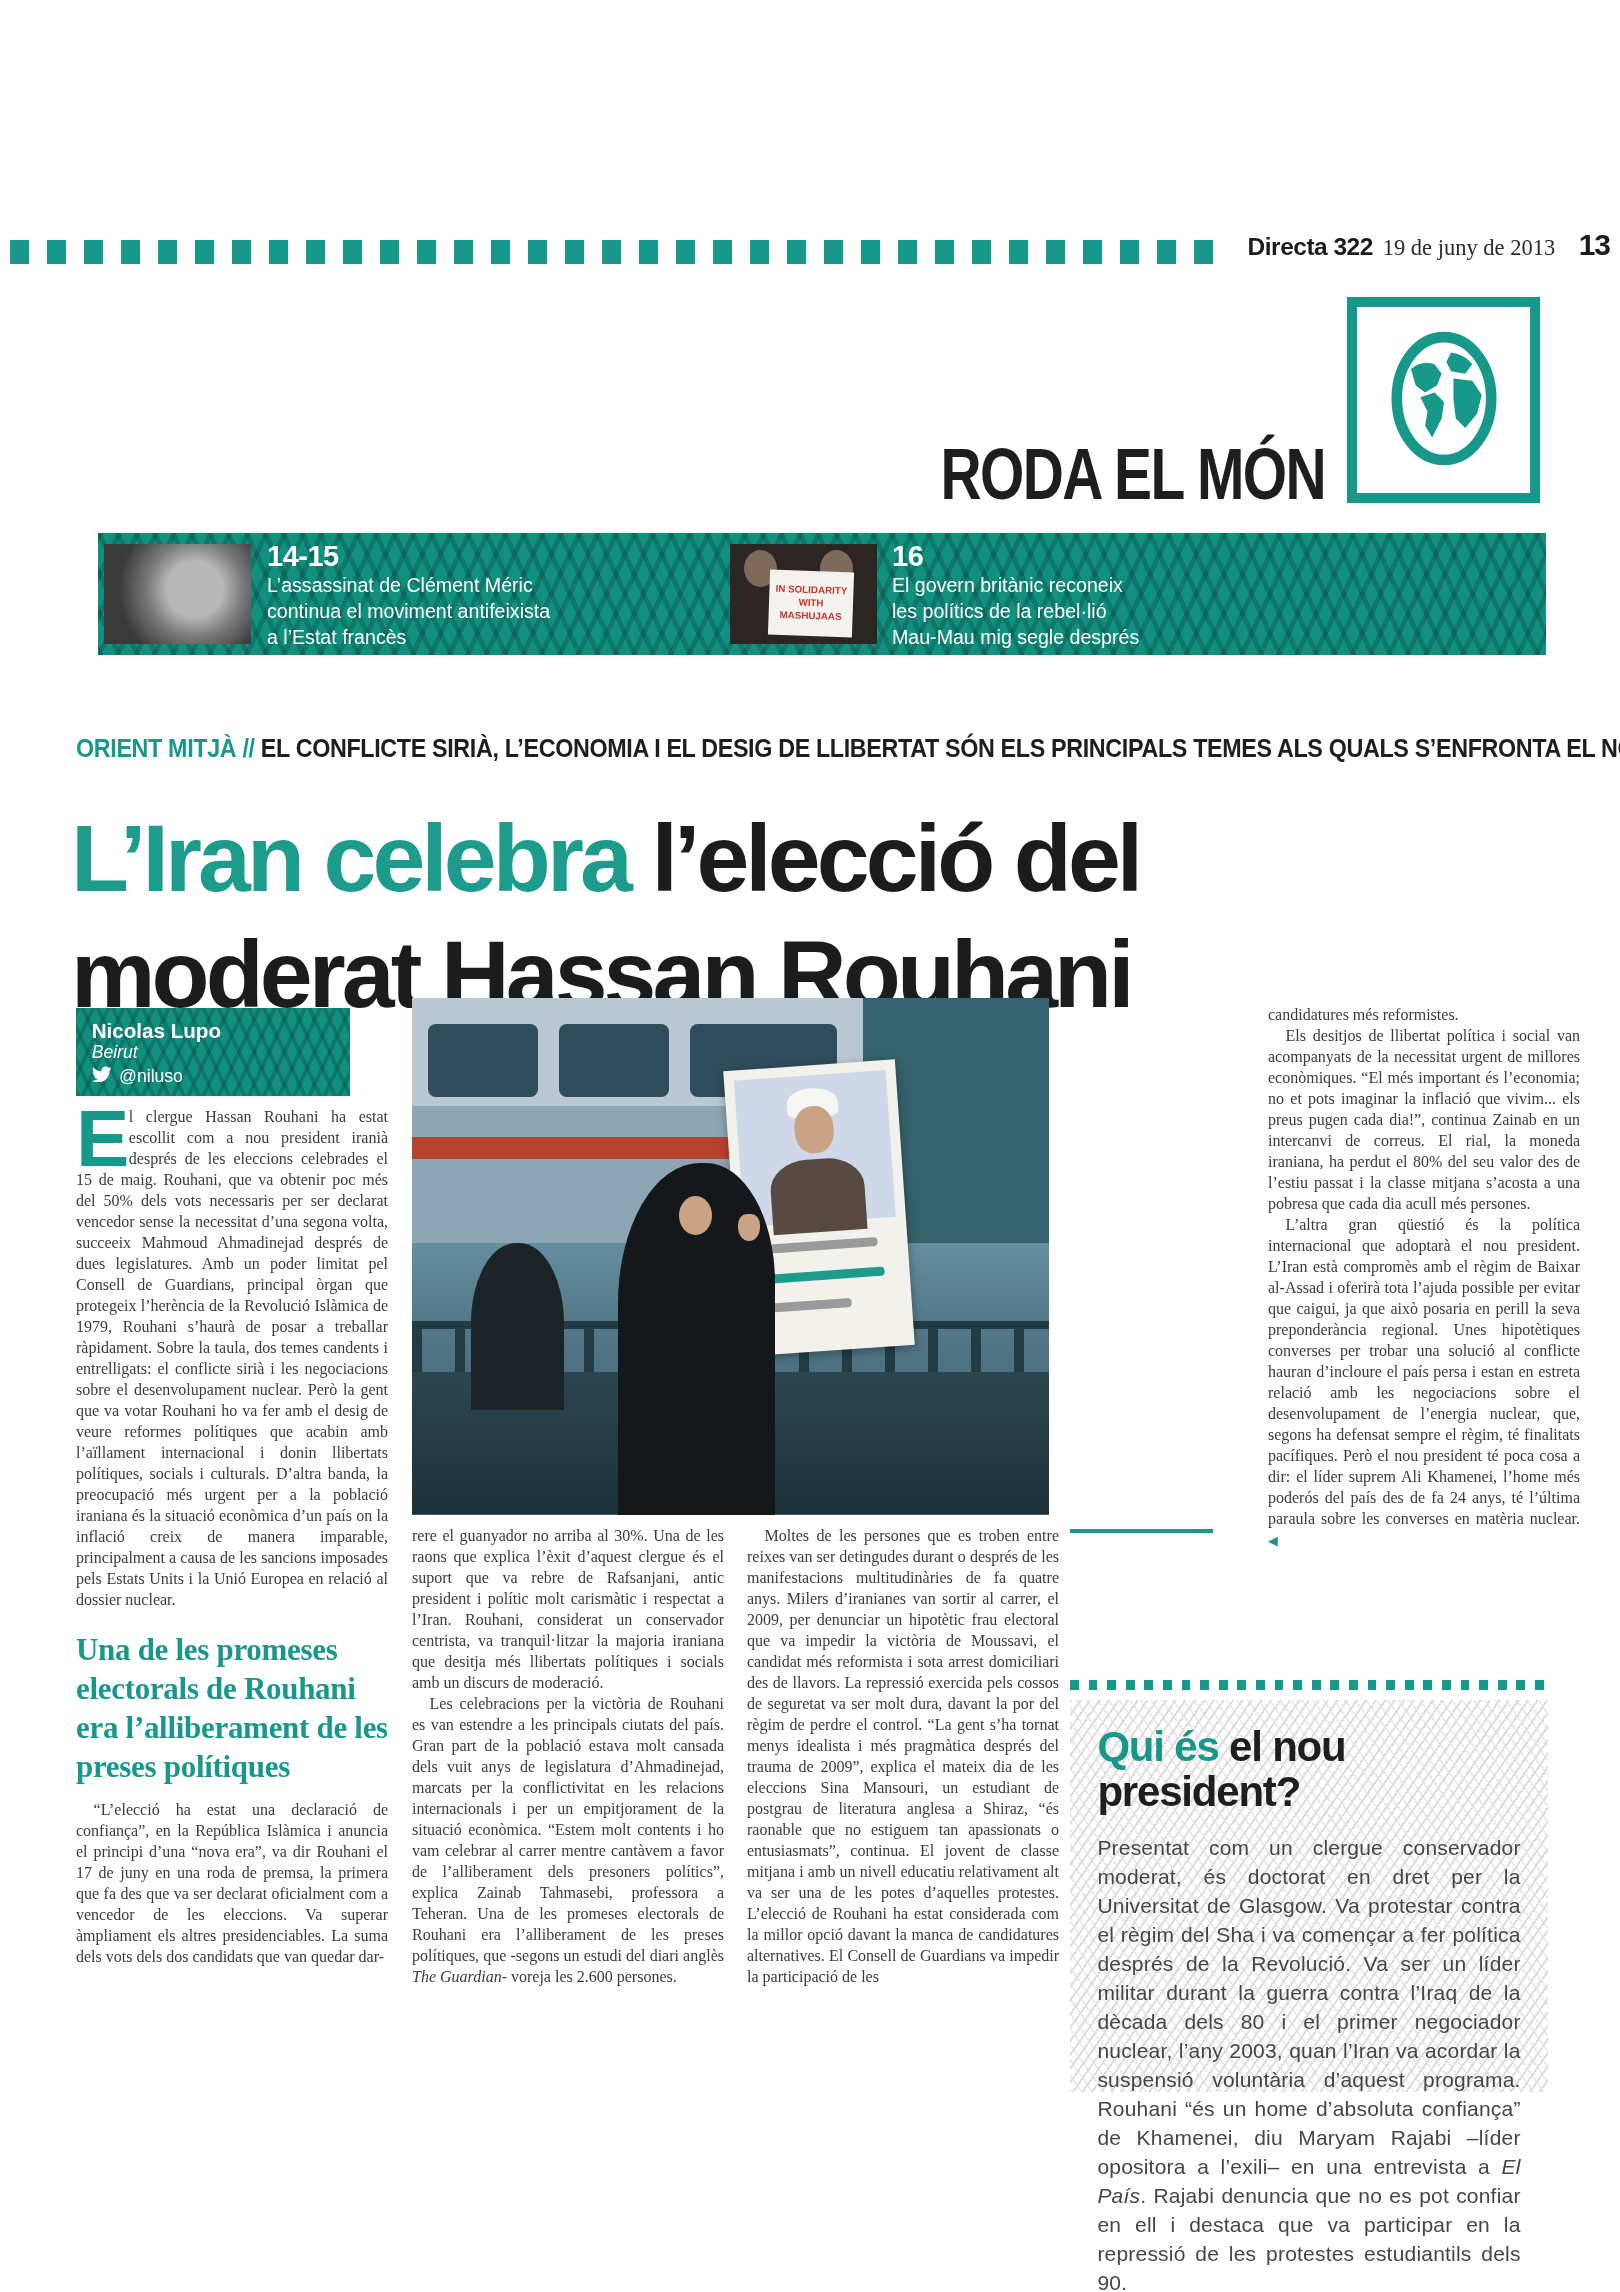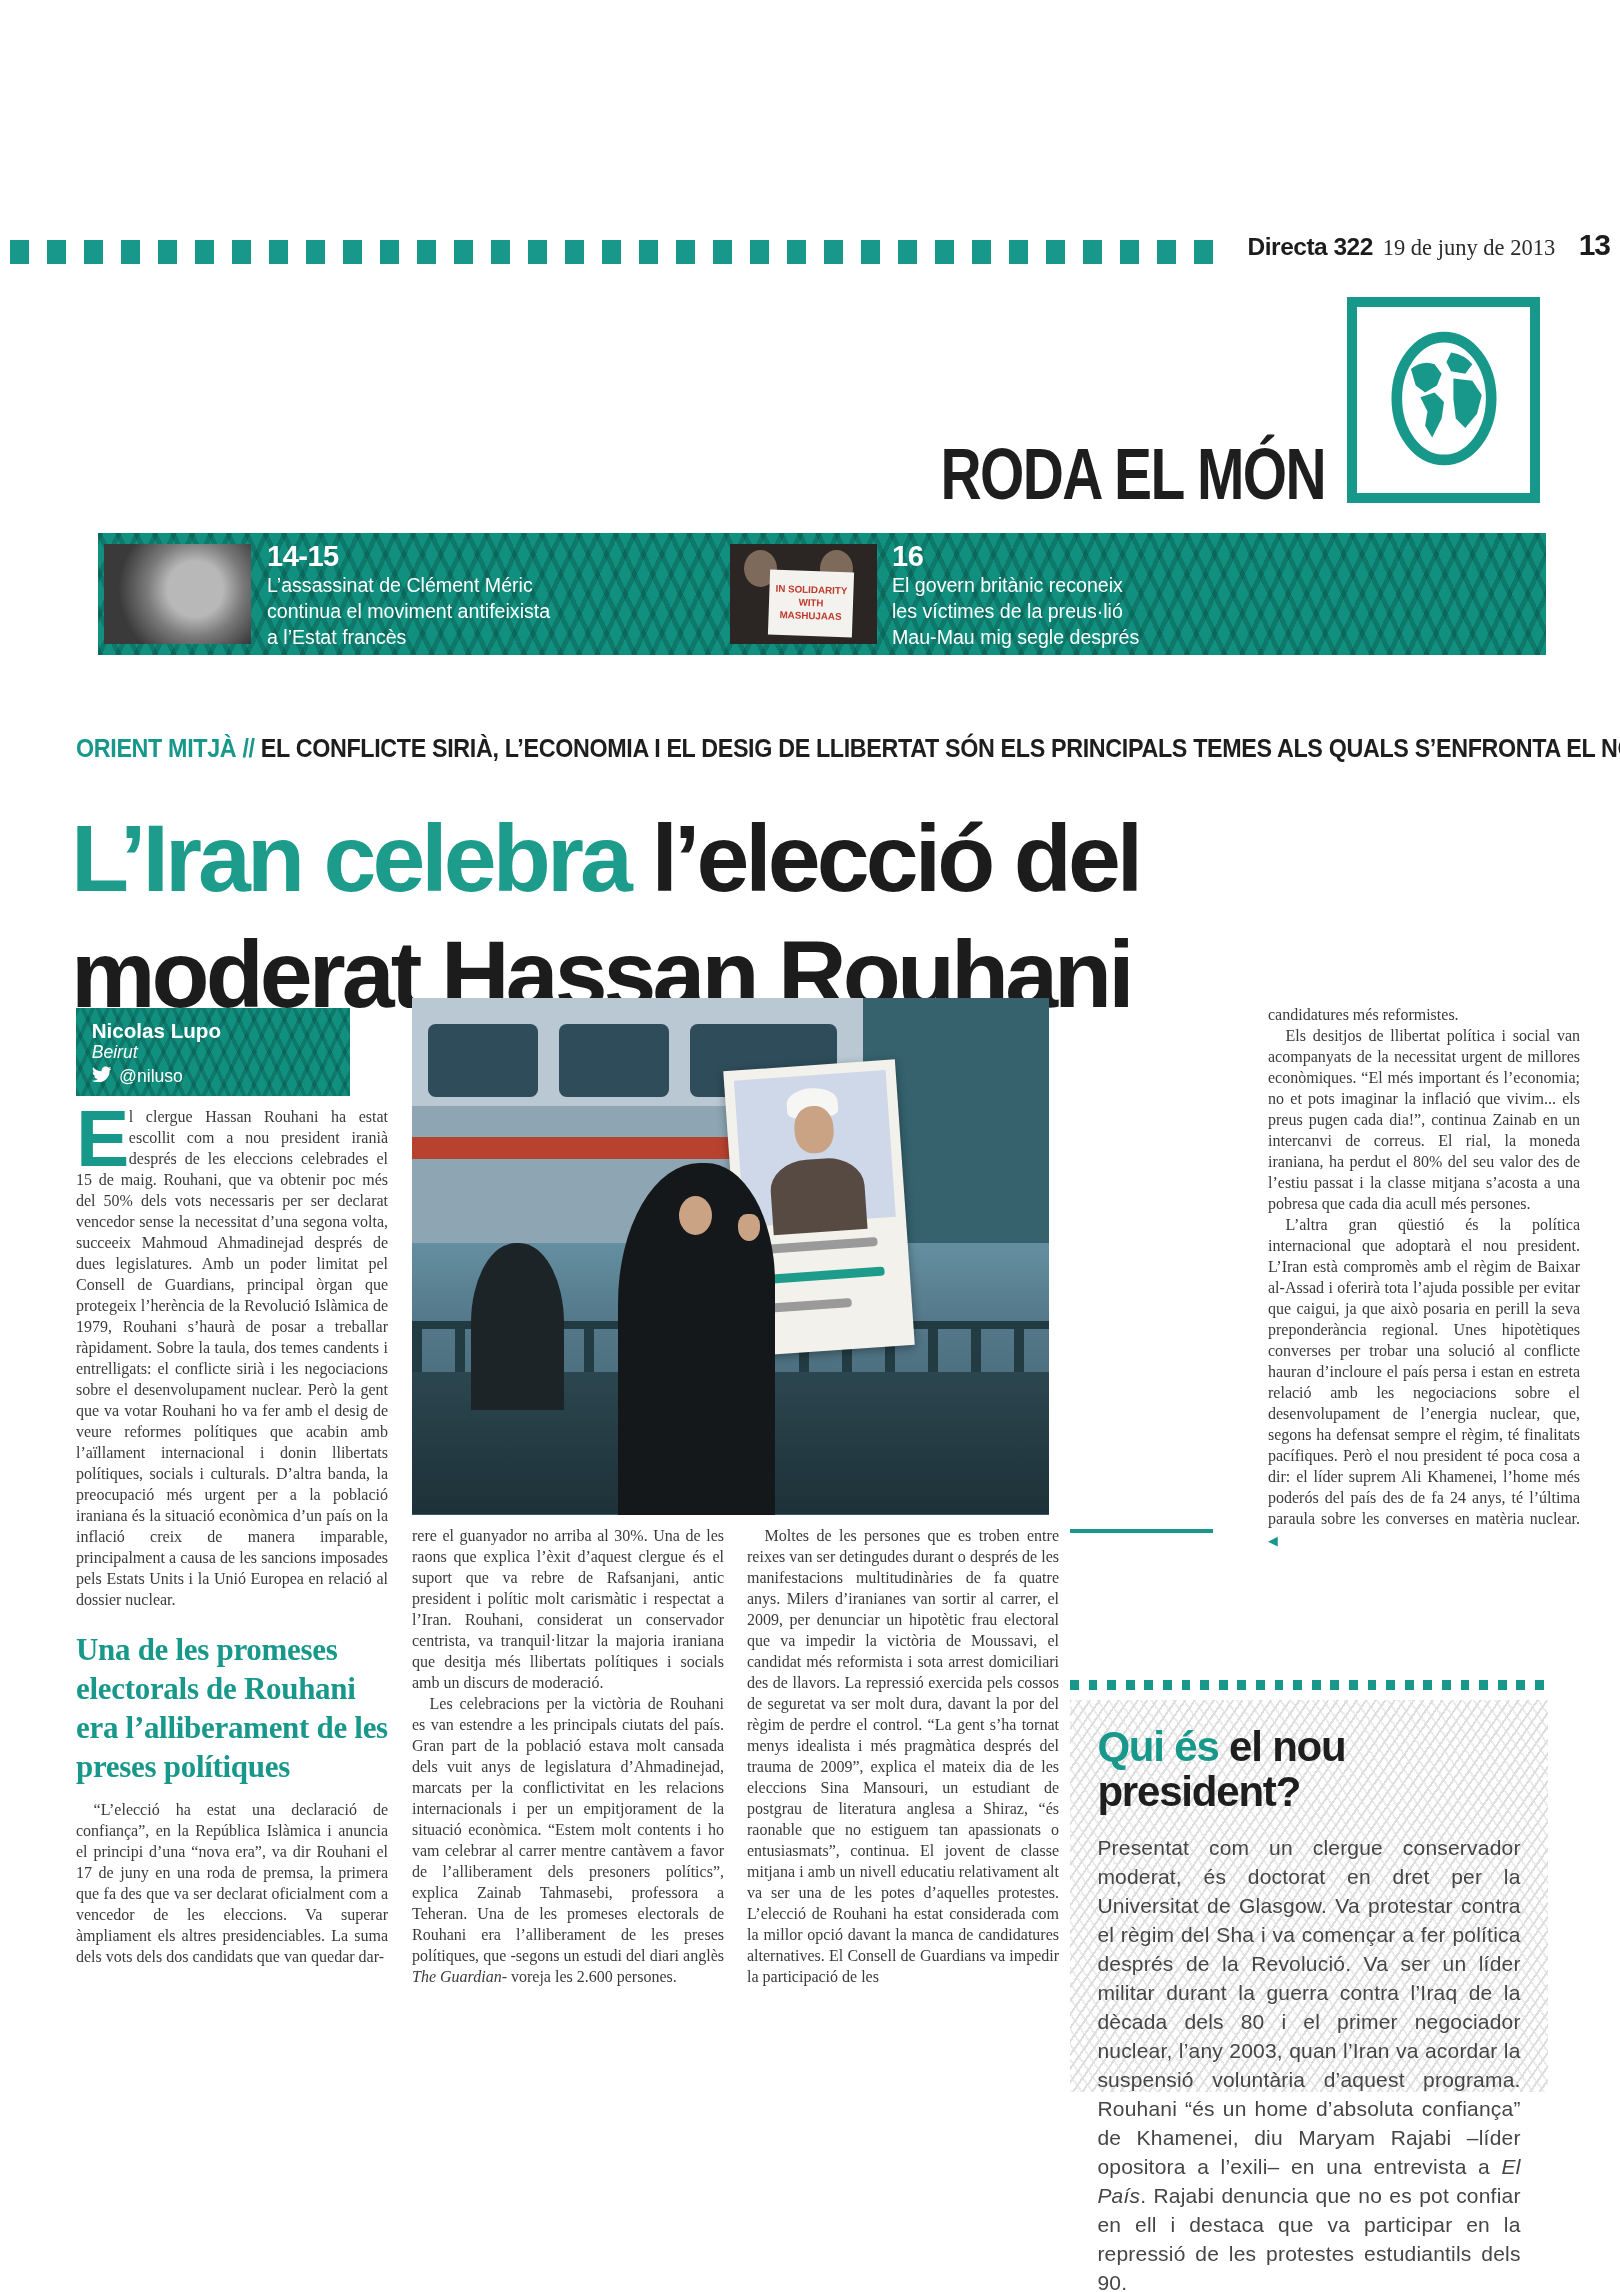--- a/index.html
+++ b/index.html
@@ -151,21 +151,21 @@
       <span class="t-head" style="left:90px;"></span>
       <div class="t-sign">
         <span>IN SOLIDARITY</span>
         <span>WITH</span>
         <span>MASHUJAAS</span>
       </div>
     </div>
     <div class="t-text t-text-right">
       <span class="t-pages">16</span>
       <span class="t-line">El govern britànic reconeix</span>
-      <span class="t-line">les víctimes de la preus·lió</span>
+      <span class="t-line">les polítics de la rebel·lió</span>
       <span class="t-line">Mau-Mau mig segle després</span>
     </div>
   </div>
 
   <div class="abs kicker">
     <span class="kicker-inner">
       <span class="kicker-accent">ORIENT MITJÀ //</span><span class="kicker-text"> EL CONFLICTE SIRIÀ, L’ECONOMIA I EL DESIG DE LLIBERTAT SÓN ELS PRINCIPALS TEMES ALS QUALS S’ENFRONTA EL NOU PRESIDENT IRANIÀ</span>
     </span>
   </div>
 

